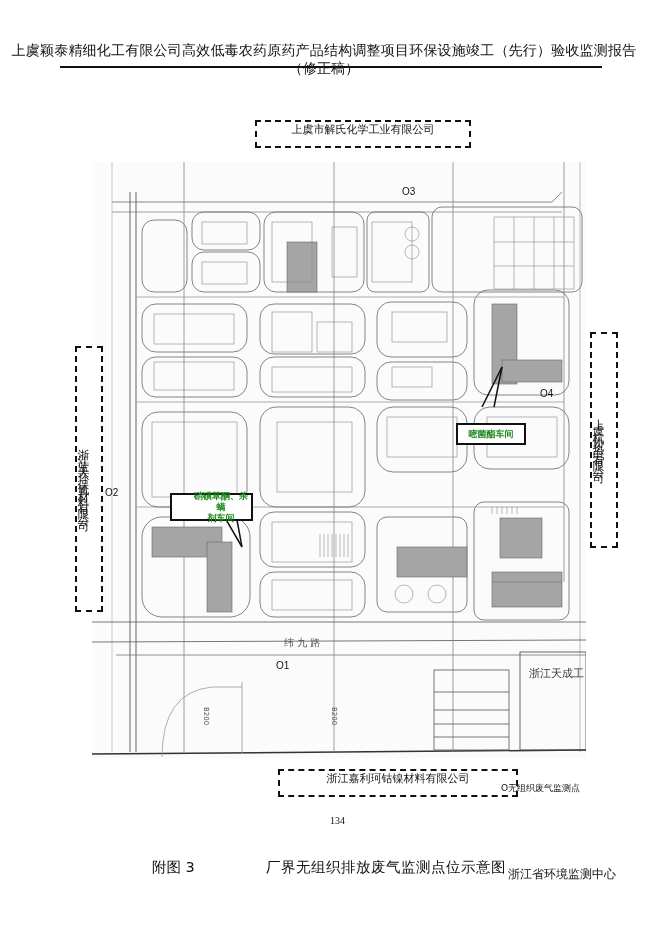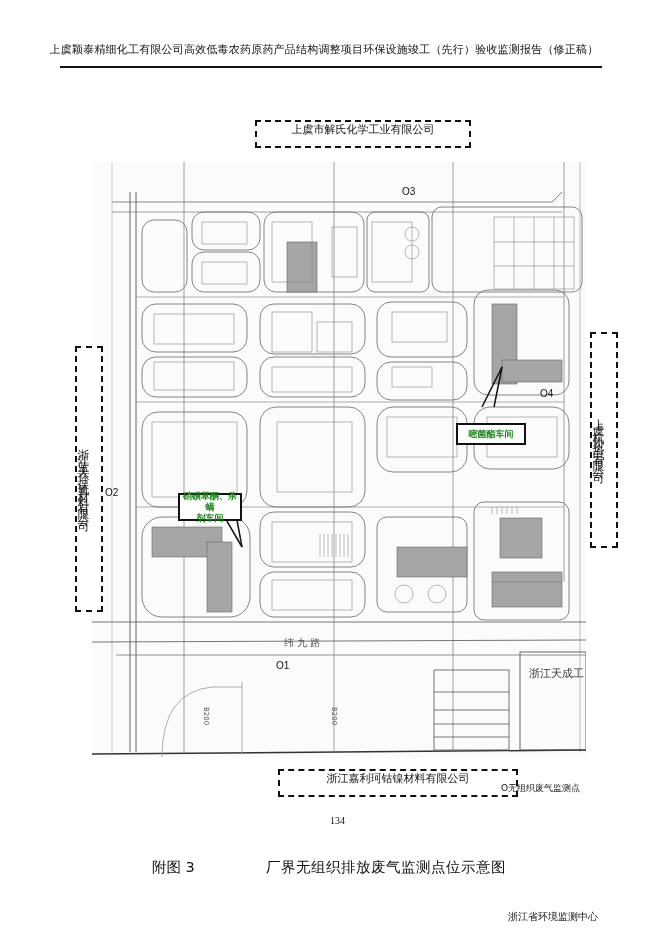--- a/index.html
+++ b/index.html
@@ -1,33 +1,33 @@
 <!DOCTYPE html>
 <html><head>
 <meta charset="utf-8">
 <style>
   html,body{margin:0;padding:0;background:#fff;}
   body{width:662px;height:936px;position:relative;overflow:hidden;font-family:"DejaVu Sans","Liberation Sans",sans-serif;color:#111;}
-  .header-title{position:absolute;left:0;right:14px;top:42px;text-align:center;font-size:11px;letter-spacing:0.2px;color:#111;}
+  .header-title{position:absolute;left:0;right:14px;top:42px;text-align:center;font-size:14px;letter-spacing:0.2px;color:#111;}
   .header-rule{position:absolute;left:60px;top:66px;width:542px;height:2px;background:#111;}
   .plan{position:absolute;left:92px;top:162px;width:494px;height:596px;}
   .dash-box{position:absolute;border:2px dashed #111;background:#fff;display:flex;align-items:flex-start;justify-content:center;font-size:11px;color:#111;}
   .dash-box.top{left:255px;top:120px;width:212px;height:24px;}
   .dash-box.bottom{left:278px;top:769px;width:236px;height:24px;}
   .dash-box.left{left:75px;top:346px;width:24px;height:262px;flex-direction:column;}
   .dash-box.right{left:590px;top:332px;width:24px;height:212px;flex-direction:column;}
   .vtext{writing-mode:vertical-rl;text-orientation:upright;font-size:11.5px;letter-spacing:6px;line-height:1;}
   .pt{position:absolute;font-size:10px;font-family:"Liberation Sans",sans-serif;color:#111;background:transparent;}
   .green-label{position:absolute;border:2px solid #111;background:#fff;display:flex;flex-direction:column;align-items:center;justify-content:center;color:#1e8a1e;font-weight:bold;font-size:9px;line-height:11px;text-align:center;margin-top:16px;}
   .legend-note{position:absolute;left:501px;top:782px;font-size:9px;color:#111;}
   .caption{position:absolute;top:822px;font-size:14.5px;color:#111;margin-top:36px;}
   .caption.num{left:152px;}
   .caption.title{left:266px;letter-spacing:0.5px;}
   .page-num{position:absolute;left:330px;top:815px;font-size:10px;font-family:Liberation Serif, serif;}
-  .footer-org{position:absolute;left:508px;top:866px;font-size:10px;margin-top:44px;}
+  .footer-org{position:absolute;left:508px;top:866px;font-size:12px;}
 </style>
 </head>
 <body>
 
 <div class="header-title">上虞颖泰精细化工有限公司高效低毒农药原药产品结构调整项目环保设施竣工（先行）验收监测报告（修正稿）</div>
 <div class="header-rule"></div>
 
 <svg class="plan" viewBox="0 0 494 596" xmlns="http://www.w3.org/2000/svg">
   <rect x="0" y="0" width="494" height="596" fill="#fbfbfb"></rect>
 
@@ -178,21 +178,21 @@
 </div>
 
 <div class="pt" style="left:402px;top:186px;">O3</div>
 <div class="pt" style="left:105px;top:487px;">O2</div>
 <div class="pt" style="left:540px;top:388px;">O4</div>
 <div class="pt" style="left:276px;top:629px;margin-top:31px;">O1</div>
 
 <div class="green-label" style="left:456px;top:407px;width:66px;height:18px;">
   <span>嘧菌酯车间</span>
 </div>
-<div class="green-label" style="left:178px;top:477px;width:60px;height:24px;">
+<div class="green-label" style="left:170px;top:477px;width:60px;height:24px;padding-left:19px;">
   <span>硝磺草酮、杀螨</span>
   <span>剂车间</span>
 </div>
 
 <div class="legend-note">
   <span>O</span><span>无组织废气监测点</span>
 </div>
 
 <div class="caption num">附图 3</div>
 <div class="caption title">厂界无组织排放废气监测点位示意图</div>

